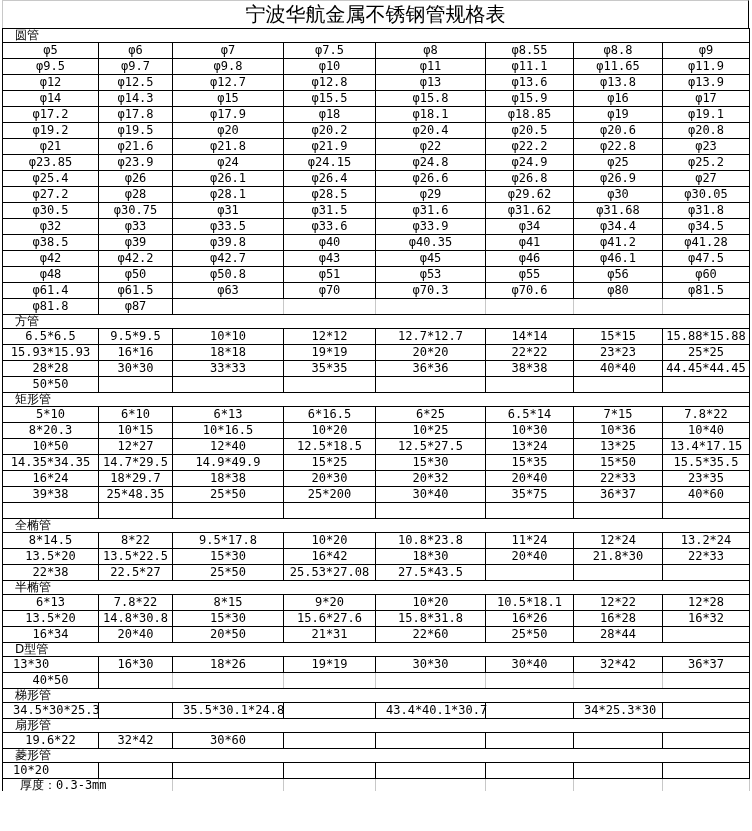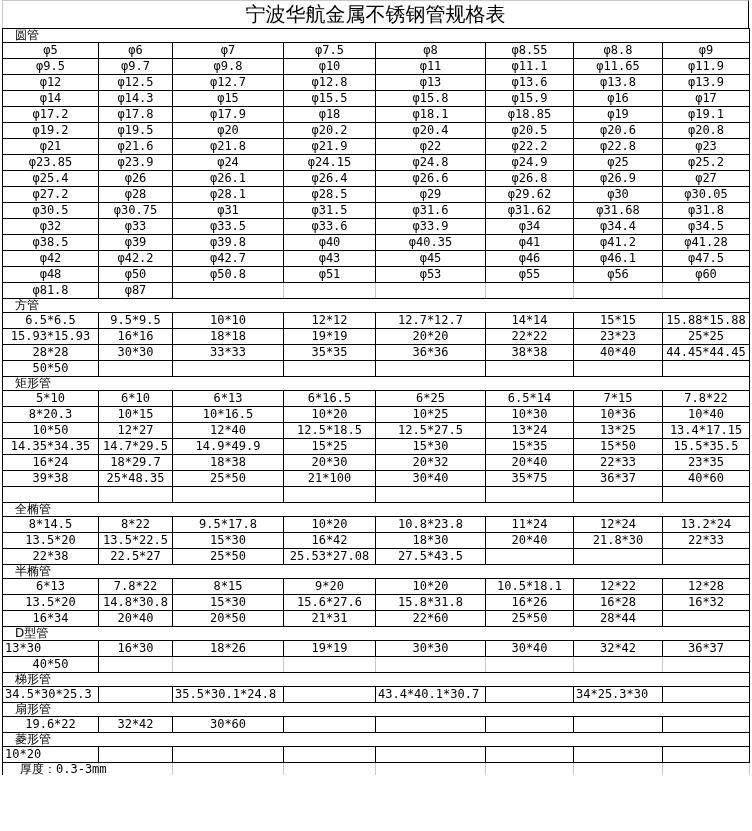--- a/index.html
+++ b/index.html
@@ -44,21 +44,21 @@
   #spec td.sec{
     height:13px;
     line-height:13px;
     text-align:left;
     padding-left:12px;
     font-family:"DejaVu Sans","Liberation Sans",sans-serif;
     font-size:12px;
   }
   #spec td.left{
     text-align:left;
-    padding-left:2px;
+    padding-left:10px;
   }
   #spec td.faint{
     border-left:1px solid #c8c8c8;
     border-right:1px solid #c8c8c8;
   }
   #spec td.faint-last{
     border-left:1px solid #c8c8c8;
     border-right:1px solid #000;
   }
   #spec tr.footer td{
@@ -237,20 +237,30 @@
           <td>φ48</td>
           <td>φ50</td>
           <td>φ50.8</td>
           <td>φ51</td>
           <td>φ53</td>
           <td>φ55</td>
           <td>φ56</td>
           <td>φ60</td>
         </tr>
         <tr>
+          <td>φ61.4</td>
+          <td>φ61.5</td>
+          <td>φ63</td>
+          <td>φ70</td>
+          <td>φ70.3</td>
+          <td>φ70.6</td>
+          <td>φ80</td>
+          <td>φ81.5</td>
+        </tr>
+        <tr>
           <td>φ81.8</td>
           <td>φ87</td>
           <td class="faint"></td>
           <td class="faint"></td>
           <td class="faint"></td>
           <td class="faint"></td>
           <td class="faint"></td>
           <td class="faint-last"></td>
         </tr>
         <tr>
@@ -346,21 +356,21 @@
           <td>20*30</td>
           <td>20*32</td>
           <td>20*40</td>
           <td>22*33</td>
           <td>23*35</td>
         </tr>
         <tr>
           <td>39*38</td>
           <td>25*48.35</td>
           <td>25*50</td>
-          <td>21*100</td>
+          <td>25*200</td>
           <td>30*40</td>
           <td>35*75</td>
           <td>36*37</td>
           <td>40*60</td>
         </tr>
         <tr>
           <td></td>
           <td></td>
           <td></td>
           <td></td>

